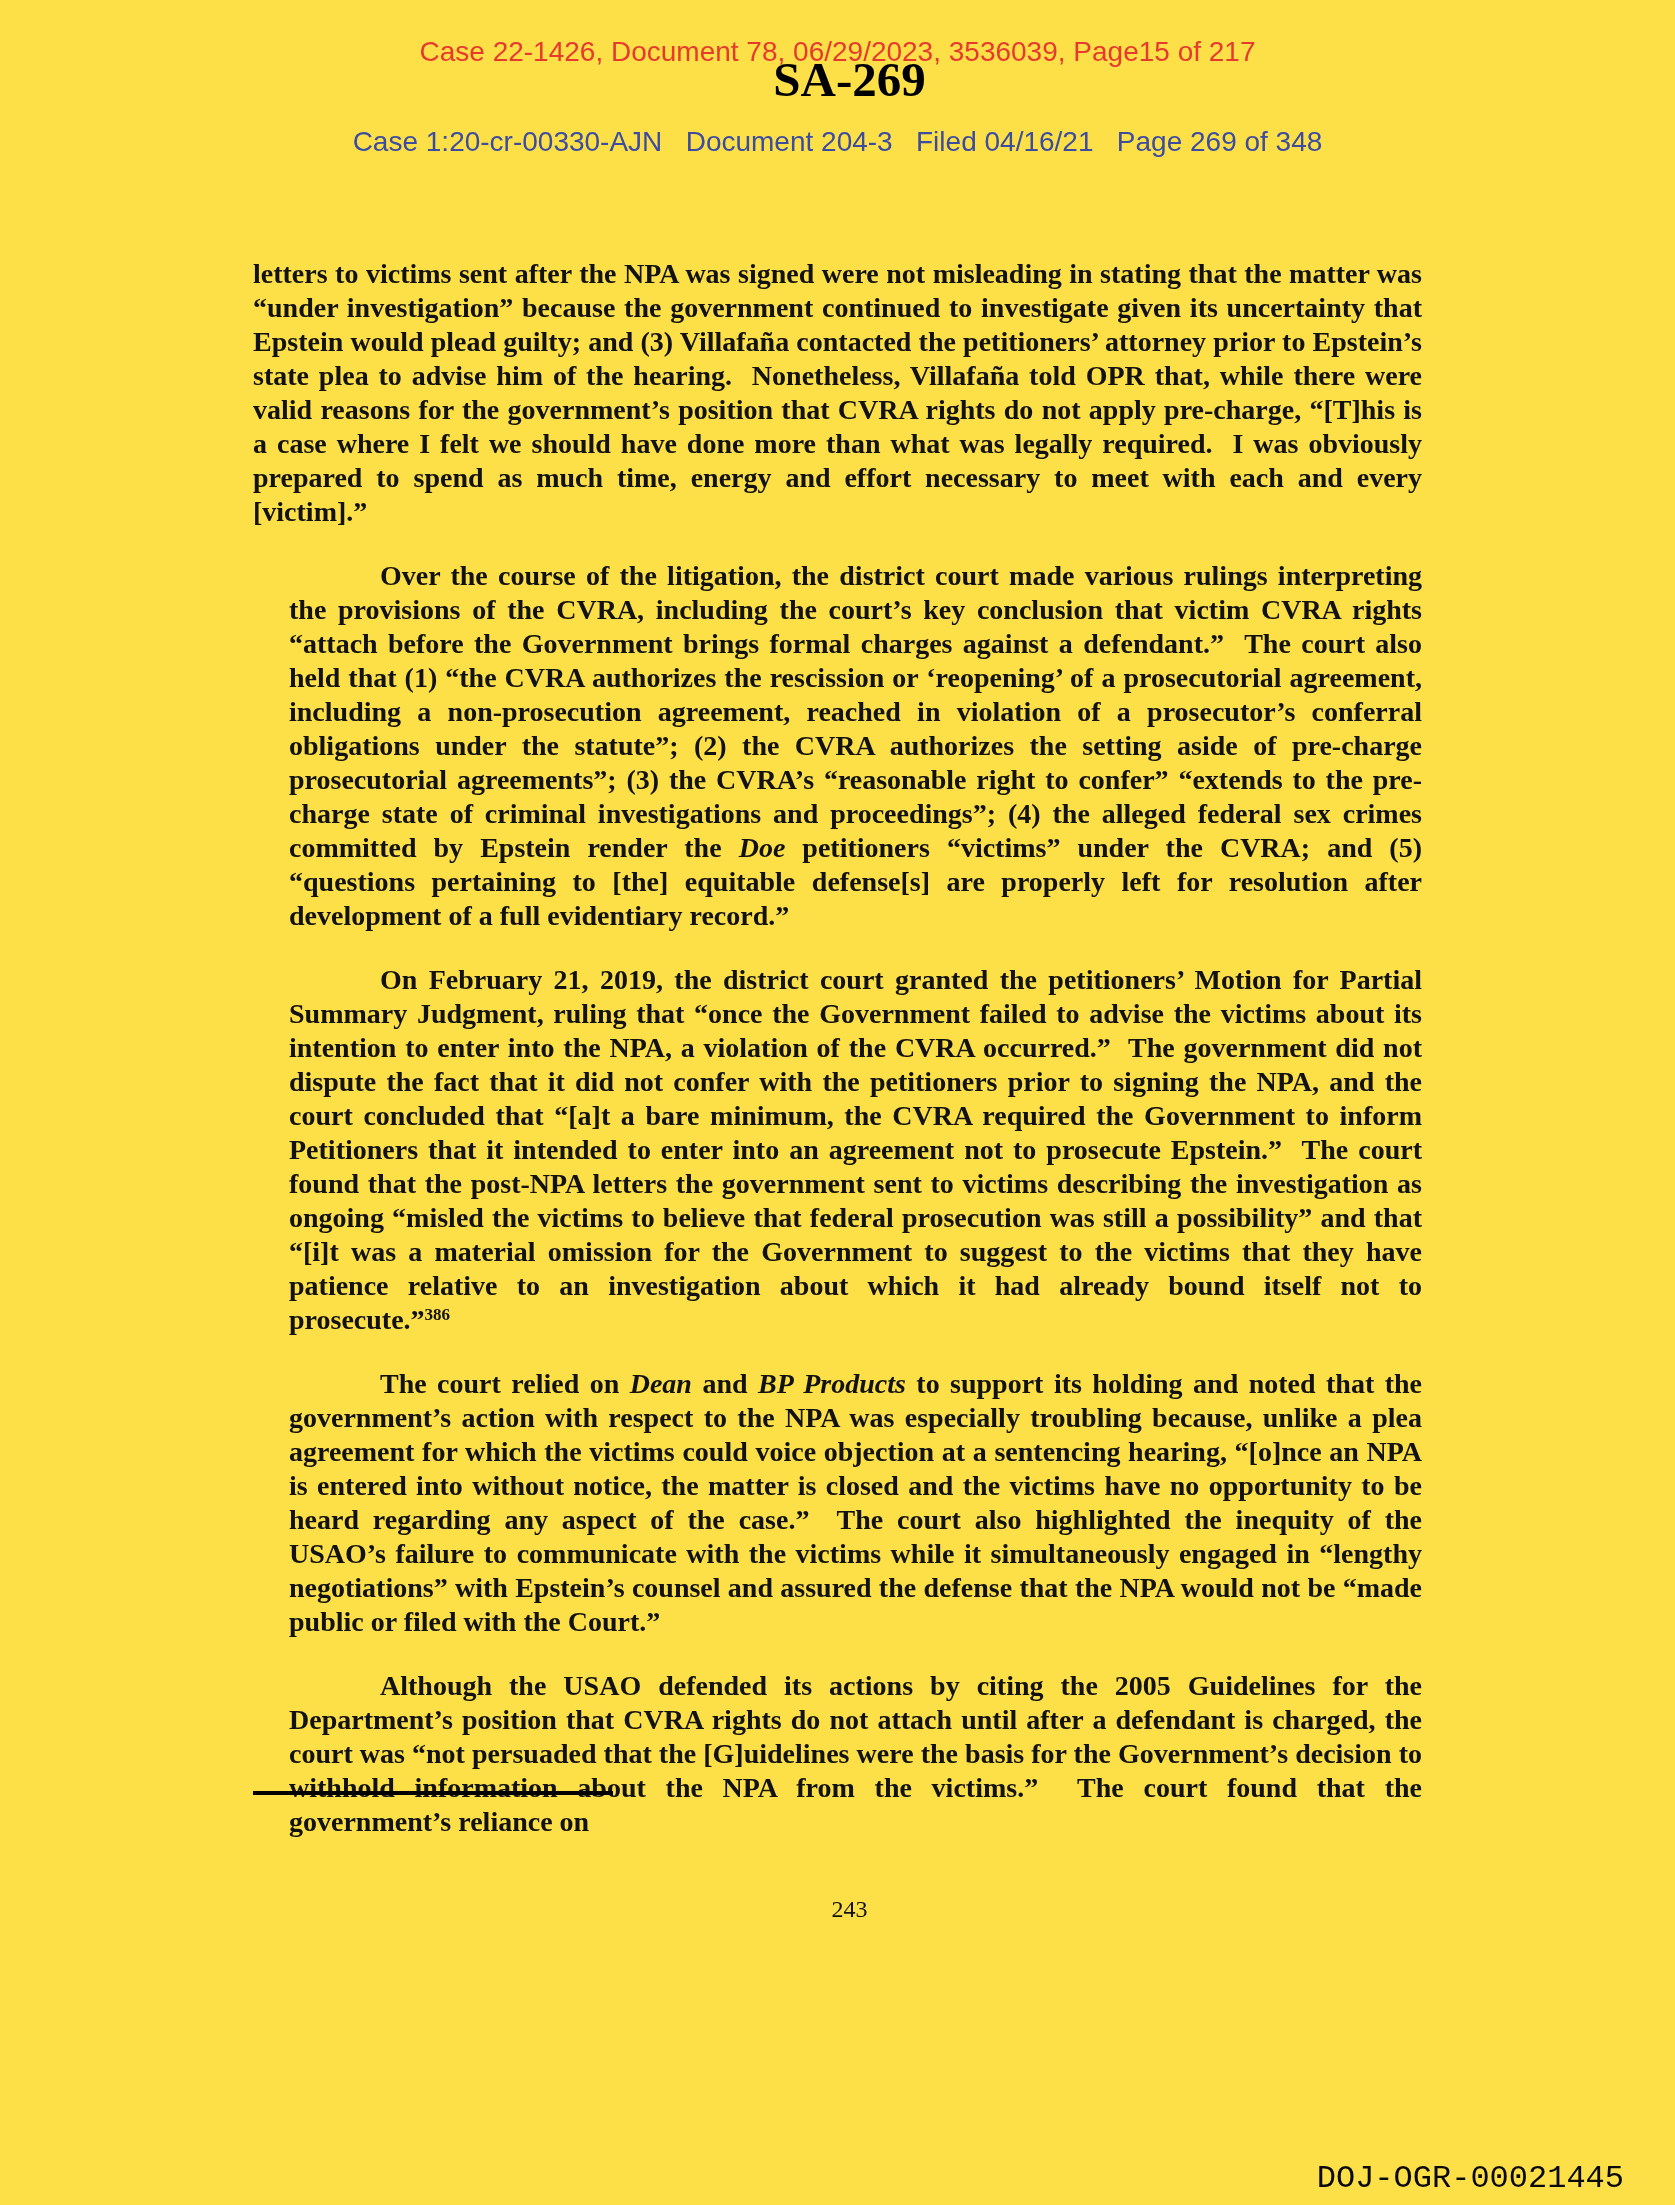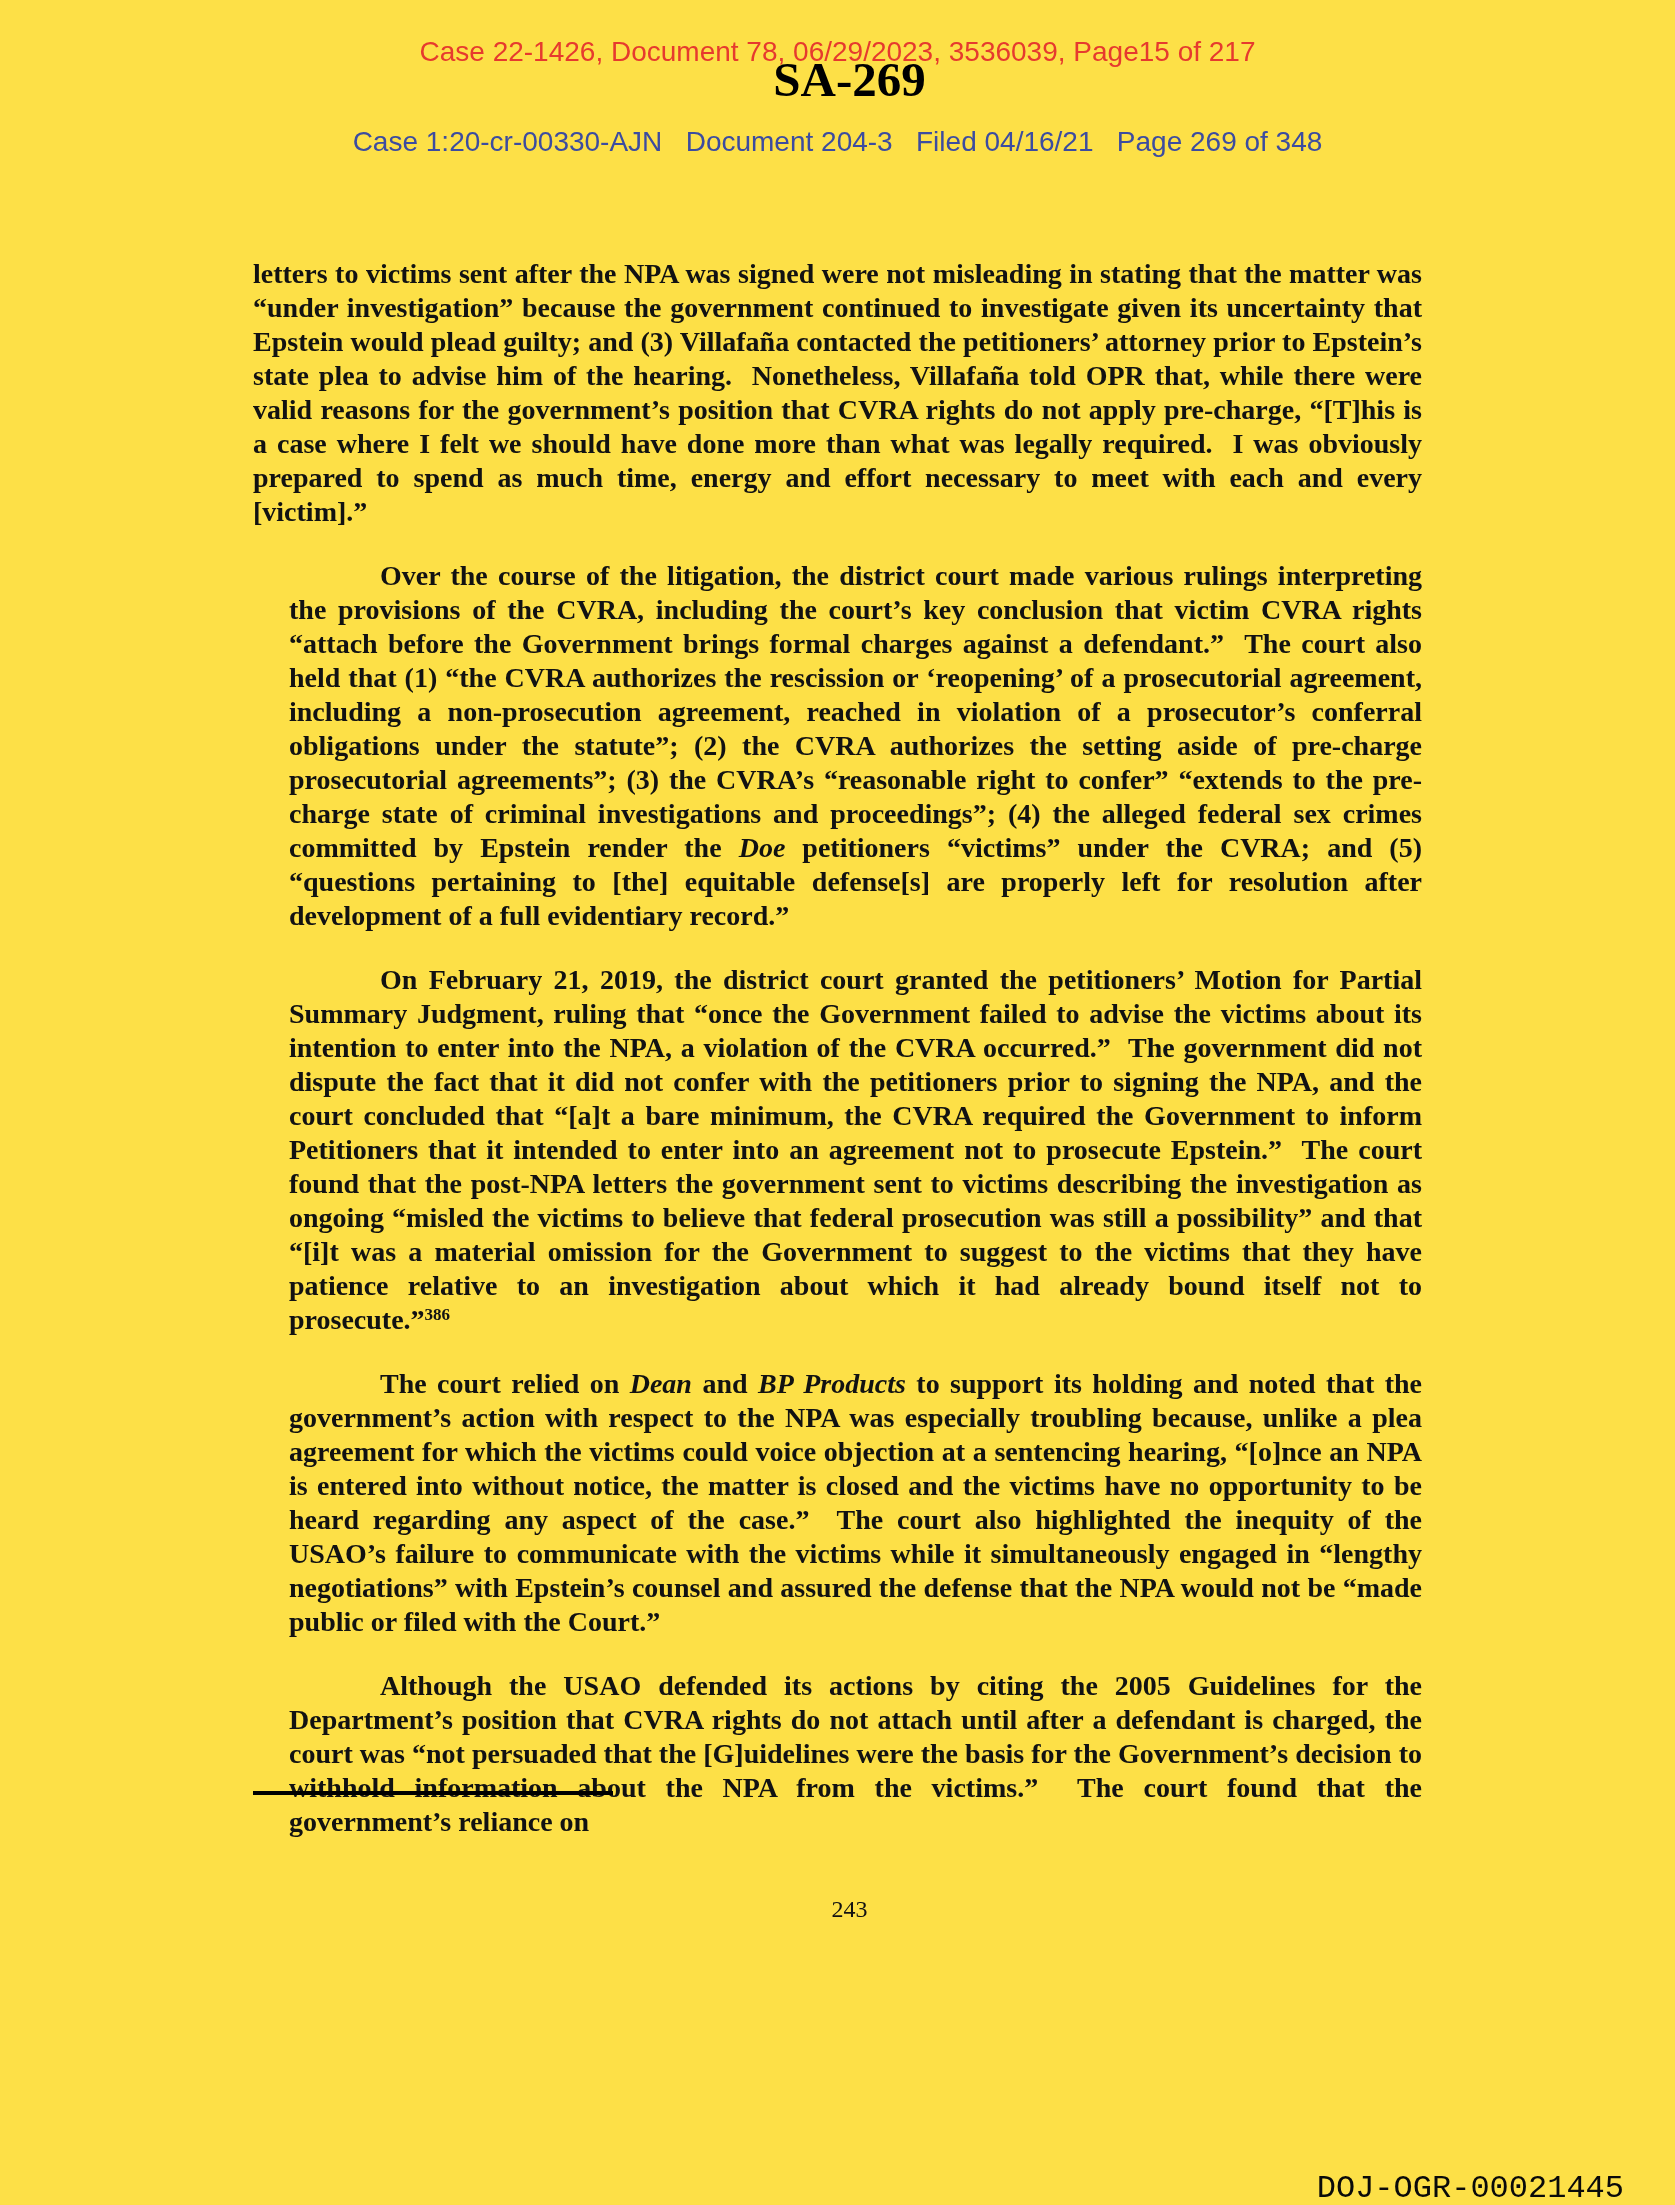--- a/index.html
+++ b/index.html
@@ -85,21 +85,20 @@
     line-height: 1;
     padding-left: 24px;
   }
   .bates-number {
     position: absolute;
     top: 2163px; right: 51px;
     font-family: "Liberation Mono", "DejaVu Sans Mono", monospace;
     font-size: 32px;
     line-height: 1;
     color: #0a0a0a;
-    margin-top: 10px;
   }
 </style>
 </head>
 <body>
 
 <div class="page">
 
   <div class="stamp-red" style="color: rgb(230, 58, 46);">Case 22-1426, Document 78, 06/29/2023, 3536039, Page15 of 217</div>
 
   <div class="sa-label">SA-269</div>

